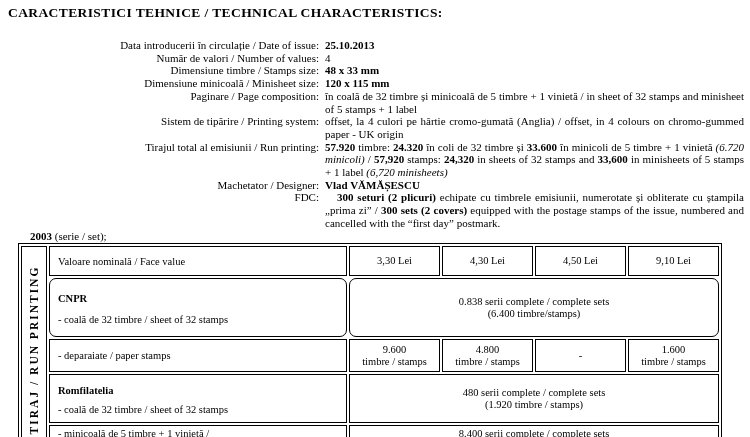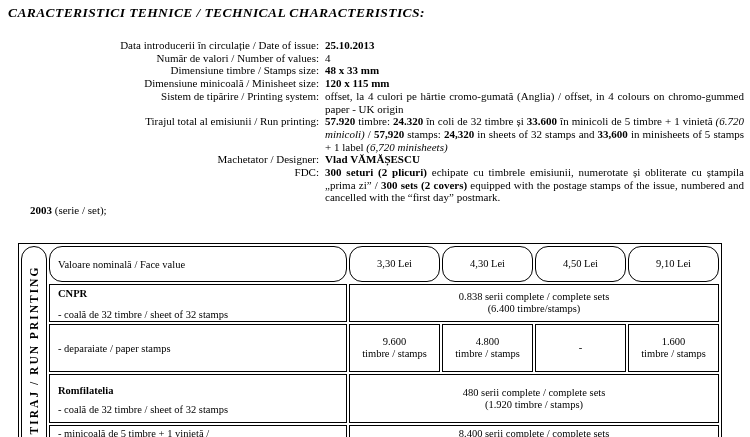--- a/index.html
+++ b/index.html
@@ -2,21 +2,21 @@
 <html><head>
 <meta charset="utf-8">
 <style>
   html,body { margin:0; padding:0; }
   body {
     width:750px; height:437px; background:#ffffff; color:#000000;
     font-family:"Liberation Serif", serif; position:relative; overflow:hidden;
   }
   .title {
     position:absolute; left:8px; top:5px;
-    font-size:13.5px; font-weight:bold; font-style:italic; letter-spacing:0.4px;
+    font-size:13.5px; font-weight:bold; letter-spacing:0.4px;
     white-space:nowrap;
   }
   .info {
     position:absolute; left:0; top:39px; width:744px;
     font-size:11px; line-height:12.7px;
   }
   .irow { display:flex;padding-left:24px; }
   .ilabel { flex:0 0 295px; text-align:right; white-space:nowrap; }
   .ivalue { flex:1; margin-left:6px; text-align:justify; }
   table.ttable {
@@ -27,30 +27,30 @@
   }
   .ttable td { border:1px solid #000; box-sizing:border-box; vertical-align:middle; padding:0 4px; }
   .c-side { padding:0 !important; }
   .vwrap { position:relative; height:179px; width:100%; }
   .vtext {
     position:absolute; top:50%; left:50%;
     transform:translate(-50%,-50%) rotate(-90deg);
     white-space:nowrap; font-weight:bold; font-size:11.5px; letter-spacing:2px;
   }
   .lblcell { text-align:left; padding-left:8px !important; }
-  .valcell { text-align:center; line-height:12px; padding:11px 2px !important; }
+  .valcell { text-align:center; line-height:12px; padding:0 2px !important; }
   .groupcell { vertical-align:top; padding-top:2px !important; }
   .grpname { font-weight:bold; }
   .cnpr-sub { margin-top:10px; }
   .romf-sub { margin-top:8px; }
   .mergedcell { text-align:center; line-height:12px; }
   .lbl2 { line-height:12px; }
   .lbl2 .l2 { padding-left:6px;text-align:center; }
-  .h30 td { height:30px;border-radius:13px; }
-  .h43 td { height:38px; }
+  .h30 td { height:30px; }
+  .h43 td { height:59px;border-radius:7px; }
   .h33 td { height:33px; }
   .h40 td { height:49px; }
   .h29 td { height:29px;font-family:Liberation Serif, serif; }
 </style>
 </head>
 <body>
 
 <div class="title">CARACTERISTICI TEHNICE / TECHNICAL CHARACTERISTICS:</div>
 
 <div class="info">
@@ -64,34 +64,38 @@
   </div>
   <div class="irow">
     <div class="ilabel">Dimensiune timbre / Stamps size:</div>
     <div class="ivalue"><span style="font-weight: bold;">48 x 33 mm</span></div>
   </div>
   <div class="irow">
     <div class="ilabel">Dimensiune minicoală / Minisheet size:</div>
     <div class="ivalue"><span style="font-weight: bold;">120 x 115 mm</span></div>
   </div>
   <div class="irow">
+    <div class="ilabel">Paginare / Page composition:</div>
+    <div class="ivalue"><span>în coală de 32 timbre și minicoală de 5 timbre + 1 vinietă / in sheet of 32 stamps and minisheet of 5 stamps + 1 label</span></div>
+  </div>
+  <div class="irow">
     <div class="ilabel">Sistem de tipărire / Printing system:</div>
     <div class="ivalue"><span>offset, la 4 culori pe hârtie cromo-gumată (Anglia) / offset, in 4 colours on chromo-gummed paper - UK origin</span></div>
   </div>
   <div class="irow">
     <div class="ilabel">Tirajul total al emisiunii / Run printing:</div>
     <div class="ivalue"><span style="font-weight: bold;">57.920</span><span> timbre: </span><span style="font-weight: bold;">24.320</span><span> în coli de 32 timbre și </span><span style="font-weight: bold;">33.600</span><span> în minicoli de 5 timbre + 1 vinietă </span><span style="font-style: italic;">(6.720 minicoli)</span><span> / </span><span style="font-weight: bold;">57,920</span><span> stamps: </span><span style="font-weight: bold;">24,320</span><span> in sheets of 32 stamps and </span><span style="font-weight: bold;">33,600</span><span> in minisheets of 5 stamps + 1 label </span><span style="font-style: italic;">(6,720 minisheets)</span></div>
   </div>
   <div class="irow">
     <div class="ilabel">Machetator / Designer:</div>
     <div class="ivalue"><span style="font-weight: bold;">Vlad VĂMĂȘESCU</span></div>
   </div>
   <div class="irow">
     <div class="ilabel">FDC:</div>
-    <div class="ivalue"><span style="font-weight: bold;">300 seturi (2 plicuri)</span><span> echipate cu timbrele emisiunii, numerotate și obliterate cu ștampila „prima zi” / </span><span style="font-weight: bold;">300 sets (2 covers)</span><span> equipped with the postage stamps of the issue, numbered and cancelled with the “first day” postmark.</span></div>
+    <div class="ivalue"><span style="font-weight: bold; margin-left: 12px;">300 seturi (2 plicuri)</span><span> echipate cu timbrele emisiunii, numerotate și obliterate cu ștampila „prima zi” / </span><span style="font-weight: bold;">300 sets (2 covers)</span><span> equipped with the postage stamps of the issue, numbered and cancelled with the “first day” postmark.</span></div>
   </div>
   <div class="irow">
     <div class="ivalue"><span style="font-weight: bold;">2003</span><span> (serie / set);</span></div>
   </div>
 </div>
 
 <table class="ttable">
   <colgroup>
     <col style="width:26px">
       <col style="width:298px">

